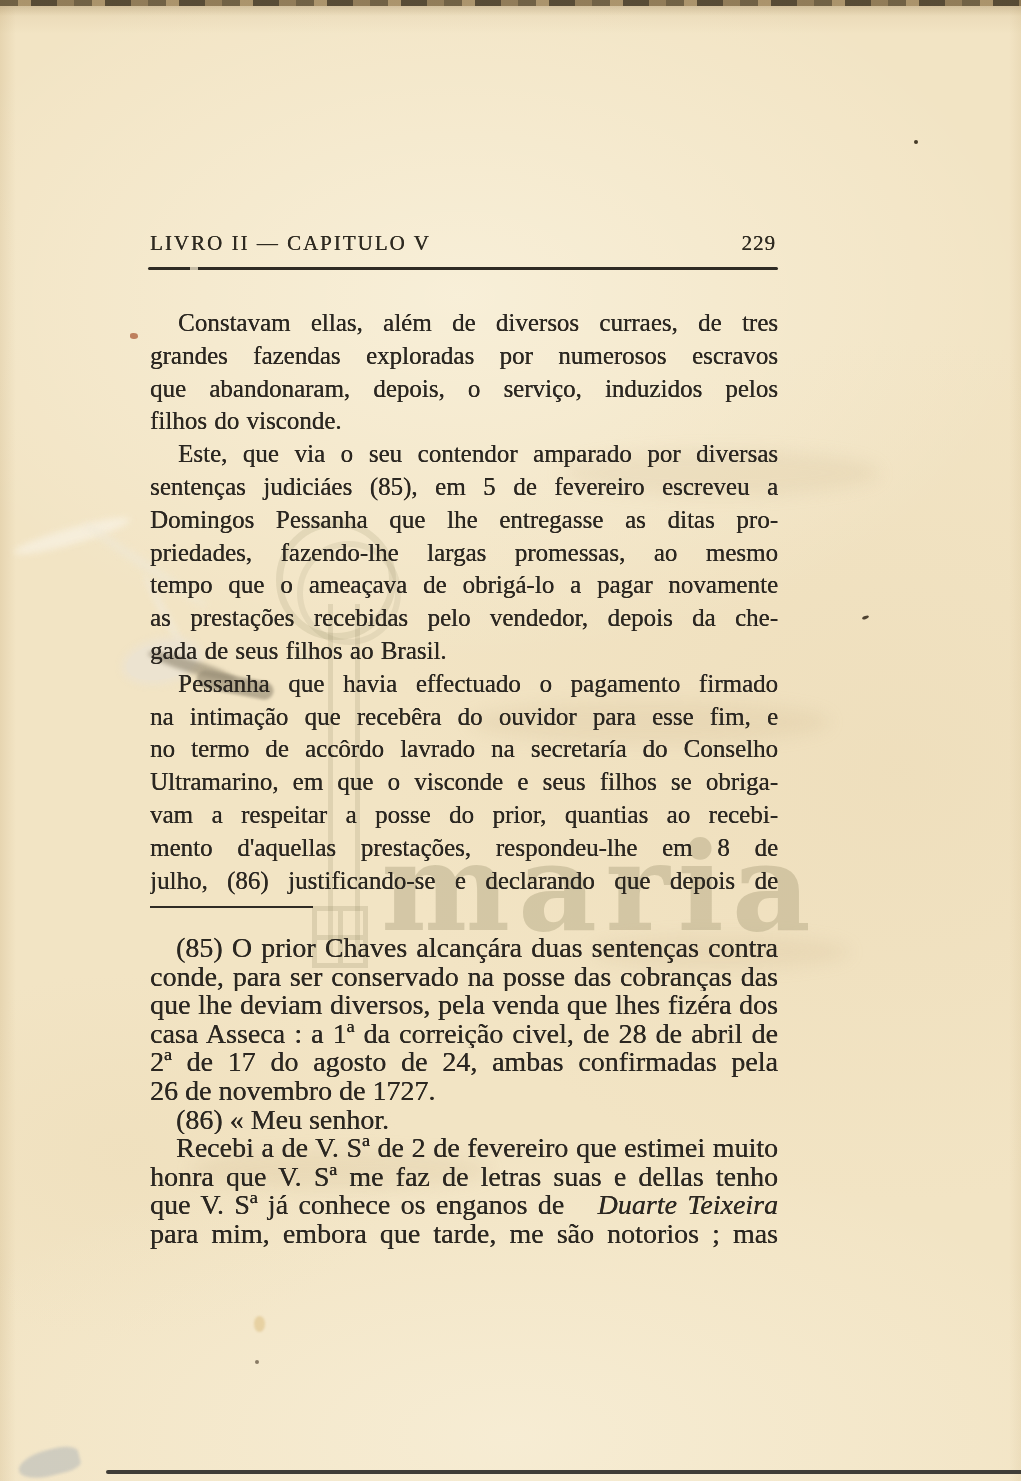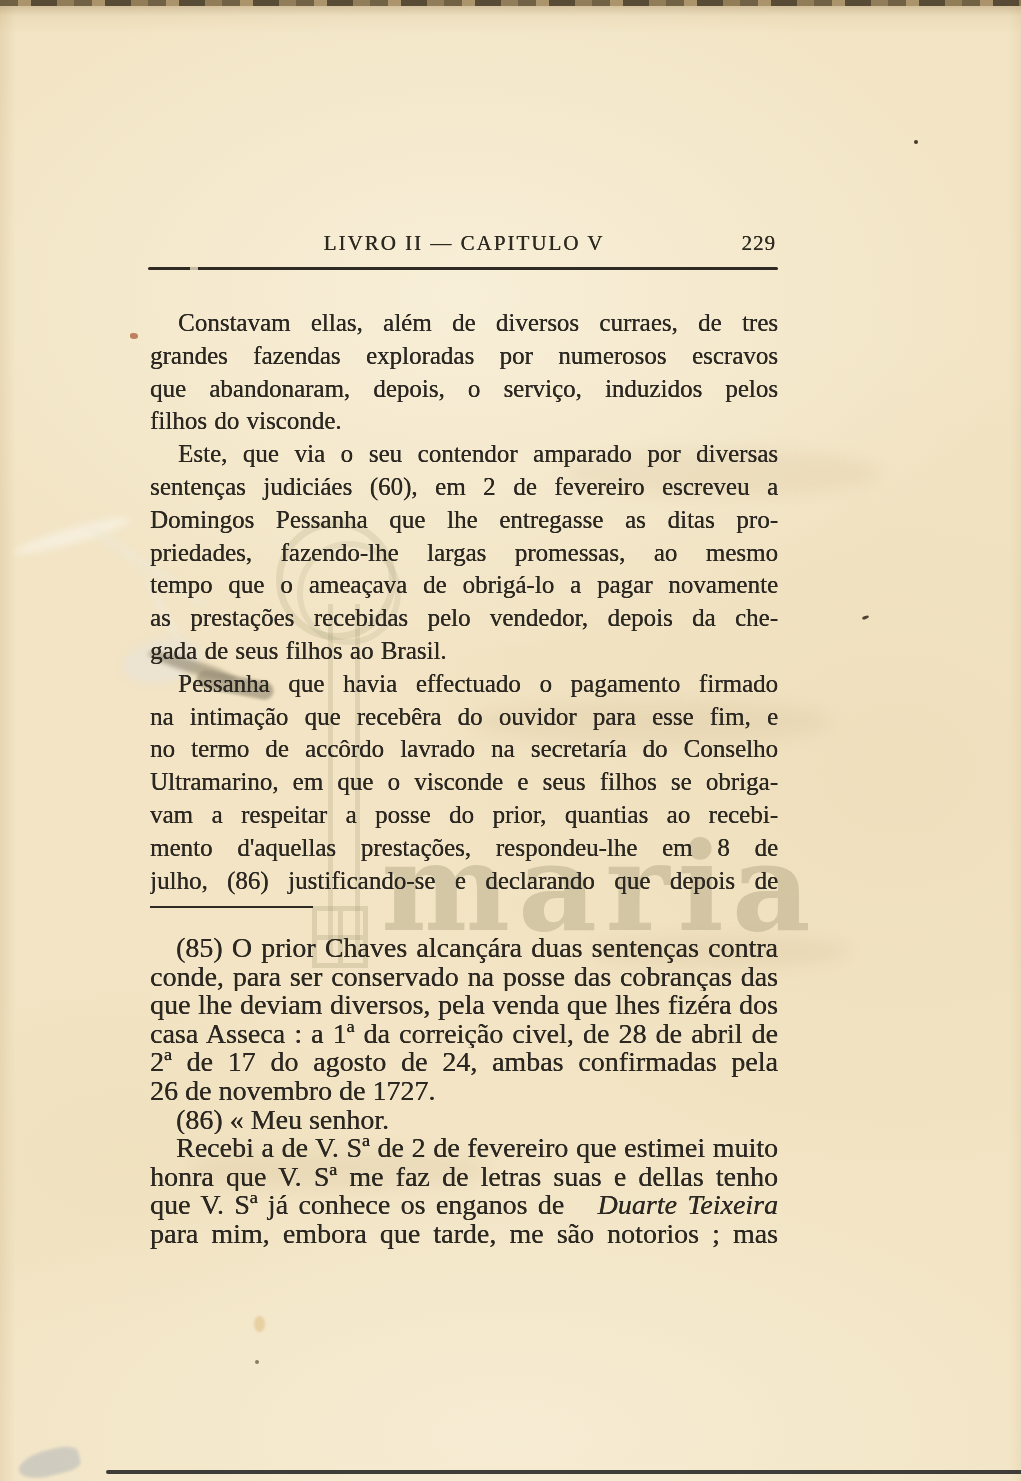--- a/index.html
+++ b/index.html
@@ -106,21 +106,21 @@
     background:
       linear-gradient(rgba(150,142,105,0.24), rgba(150,142,105,0.24)) center/100% 5px no-repeat,
       linear-gradient(rgba(150,142,105,0.24), rgba(150,142,105,0.24)) center/5px 100% no-repeat;
   }
   
   .running-header {
     position: absolute; left: 150px; top: 231px; width: 628px; height: 28px;
     color: #2e2a21; z-index: 5;
   }
   .header-title {
-    position: absolute; left: 0; right: 0; text-align: center;
+    position: absolute; left: 0; right: 0; text-align: left;
     font-size: 21px; letter-spacing: 2px; text-shadow: 0.3px 0 0 currentColor;
   }
   .page-number {
     position: absolute; right: 2px; top: 0; font-size: 21px; letter-spacing: 1px;
     text-shadow: 0.3px 0 0 currentColor;
   }
   .header-rule {
     position: absolute; left: 148px; top: 267px; width: 630px; height: 3px; z-index: 5;
     background: linear-gradient(90deg, #2f2b24 0 42px, rgba(47,43,36,0.25) 42px 50px, #2f2b24 50px 100%);
     border-radius: 2px;
@@ -173,21 +173,21 @@
     <div class="page-number">229</div>
   </div>
   <div class="header-rule"></div>
 
   <div class="body-text">
       <div class="line indent">Constavam ellas, além de diversos curraes, de tres</div>
       <div class="line">grandes fazendas exploradas por numerosos escravos</div>
       <div class="line">que abandonaram, depois, o serviço, induzidos pelos</div>
       <div class="line end">filhos do visconde.</div>
       <div class="line indent">Este, que via o seu contendor amparado por diversas</div>
-      <div class="line">sentenças judiciáes (60), em 2 de fevereiro escreveu a</div>
+      <div class="line">sentenças judiciáes (85), em 5 de fevereiro escreveu a</div>
       <div class="line">Domingos Pessanha que lhe entregasse as ditas pro-</div>
       <div class="line">priedades, fazendo-lhe largas promessas, ao mesmo</div>
       <div class="line">tempo que o ameaçava de obrigá-lo a pagar novamente</div>
       <div class="line">as prestações recebidas pelo vendedor, depois da che-</div>
       <div class="line end">gada de seus filhos ao Brasil.</div>
       <div class="line indent">Pessanha que havia effectuado o pagamento firmado</div>
       <div class="line">na intimação que recebêra do ouvidor para esse fim, e</div>
       <div class="line">no termo de accôrdo lavrado na secretaría do Conselho</div>
       <div class="line">Ultramarino, em que o visconde e seus filhos se obriga-</div>
       <div class="line">vam a respeitar a posse do prior, quantias ao recebi-</div>

